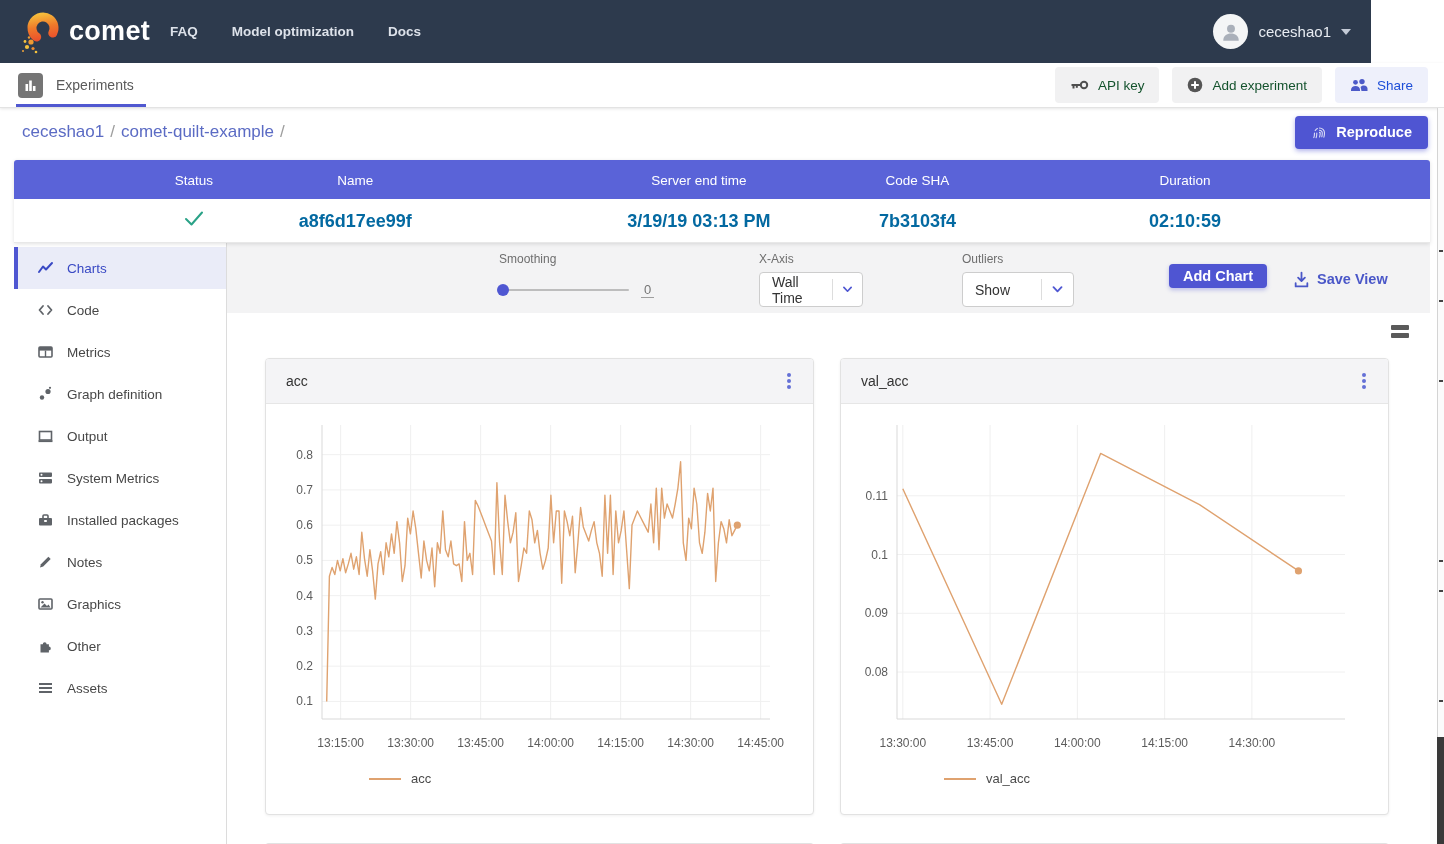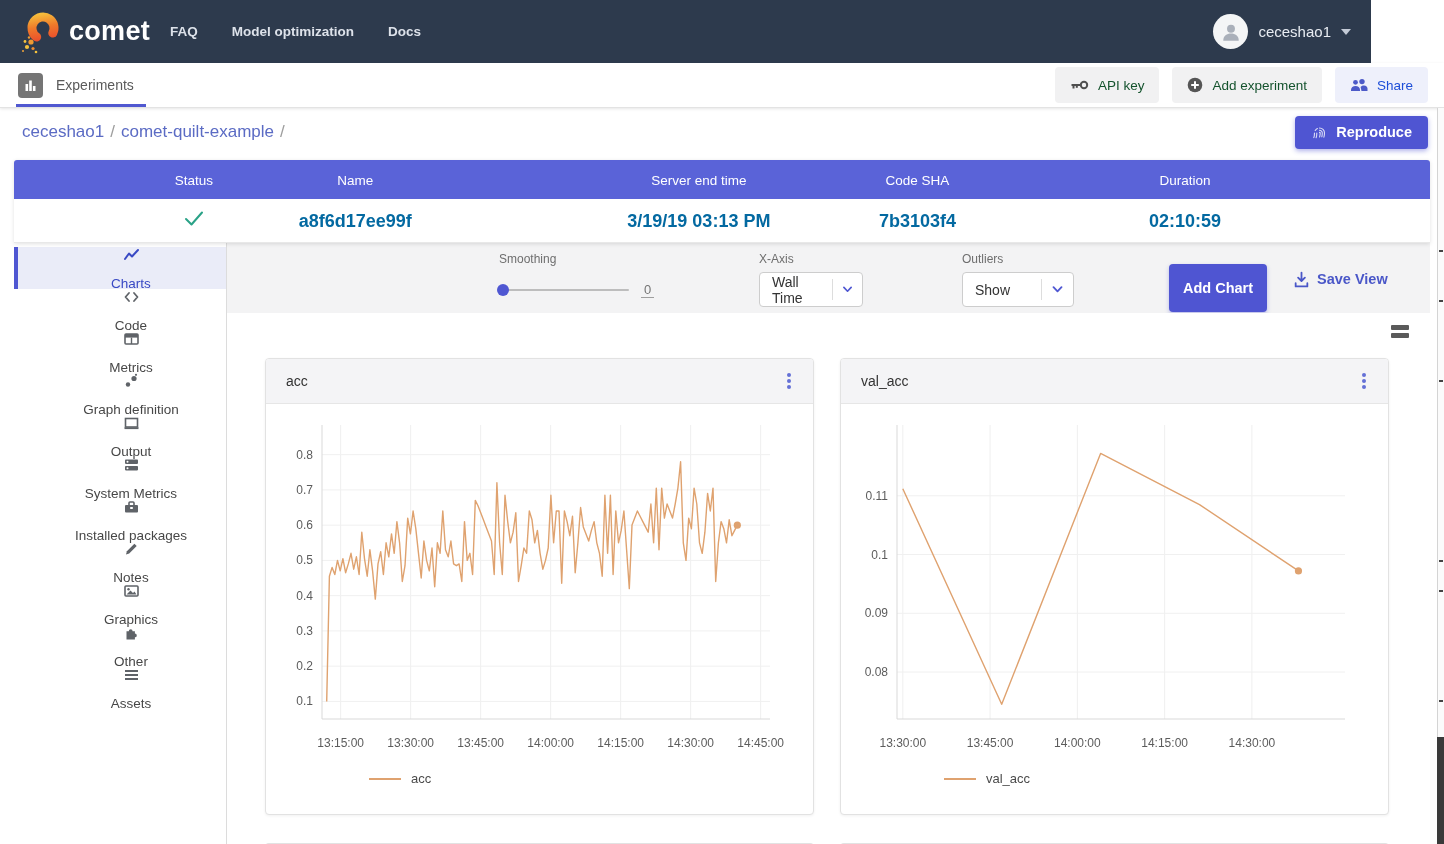--- a/index.html
+++ b/index.html
@@ -50,39 +50,39 @@
   .exp-trow  { position:relative; height:44px; background:#fff; border-bottom:1px solid #e8e8e8; }
   .tcell { position:absolute; top:50%; transform:translate(-50%,-50%); white-space:nowrap; }
   .exp-thead .tcell { color:#fff; font-size:13.5px; font-weight:500; }
   .exp-trow  .tcell { color:#0369a1; font-size:18px; font-weight:700; }
   .tc1{left:12.7%;} .tc2{left:24.1%;} .tc3{left:45.4%;margin-left:42px;} .tc4{left:63.8%;} .tc5{left:82.7%;text-align:right;}
 
   
   .sidebar { position:absolute; top:243px; left:14px; width:213px; bottom:0; background:#fff;
             border-right:1px solid #dcdcdc; padding-top:4px; z-index:15; }
   .side-item { height:42px; display:flex; align-items:center; gap:13px; padding-left:22px;
-            font-size:13.5px; color:#474747; cursor:pointer;flex-direction:column; }
+            font-size:13.5px; color:#474747; cursor:pointer; }
   .side-item .sicon { width:18px; height:18px; color:#5f6368; display:flex; align-items:center; justify-content:center; }
   .side-item.active { background:#eaecf8; border-left:4px solid #4f57d2; padding-left:18px; color:#3949c4; }
   .side-item.active .sicon { color:#3949c4; }
 
   
   .main { position:absolute; top:243px; left:227px; width:1203px; bottom:0; background:#fff; z-index:10; }
 
   .controls { position:relative; width:100%; height:70px; background:#f3f3f4; }
   .ctl-group { position:absolute; top:9px; }
   .ctl-label { font-size:12px; color:#6e6e6e; margin-bottom:6px; }
   .dropdown { height:35px; background:#fff; border:1px solid #cdcdcd; border-radius:4px; display:flex; align-items:center;
             padding:0 10px 0 12px; font-size:14px; color:#333; cursor:pointer; gap:10px; }
   .dd-sep { width:1px; height:21px; background:#ddd; margin-left:auto; }
   .slider-row { display:flex; align-items:center; height:35px; gap:12px; }
   .slider-track { position:relative; width:130px; height:2px; background:#bdbdbd; border-radius:1px; cursor:pointer; }
   .slider-thumb { position:absolute; left:-2px; top:-5px; width:12px; height:12px; border-radius:50%; background:#4f57d2; }
   .slider-value { font-size:13px; color:#757575; min-width:13px; text-align:center; border-bottom:1px solid #9e9e9e; cursor:text; }
-  .add-chart-btn { position:absolute; left:942px; top:21px; width:98px; height:48px; background:#4f55d2; color:#fff; border:none;
+  .add-chart-btn { position:absolute; left:942px; top:21px; width:98px; height:24px; background:#4f55d2; color:#fff; border:none;
             border-radius:4px; font-size:14.5px; font-weight:700; cursor:pointer; box-shadow:0 2px 4px rgba(79,85,210,.35); font-family:inherit; }
   .save-view { position:absolute; left:1066px; top:28px; display:flex; align-items:flex-start; gap:7px; color:#4a57c8;
             font-size:14.5px; font-weight:600; cursor:pointer; }
 
   .charts-area { position:absolute; top:70px; left:0; right:0; bottom:0; background:#fff; }
   .list-toggle { position:absolute; top:12px; right:21px; width:18px; height:14px; display:flex; flex-direction:column; gap:3px; cursor:pointer; }
   .list-toggle span { display:block; height:5px; background:#5a5a5a; border-radius:1px; }
 
   .cards-row { position:absolute; top:45px; left:38px; display:flex; gap:26px; }
   .chart-card { width:549px; height:457px; background:#fff; border:1px solid #e2e2e2; border-radius:4px;

